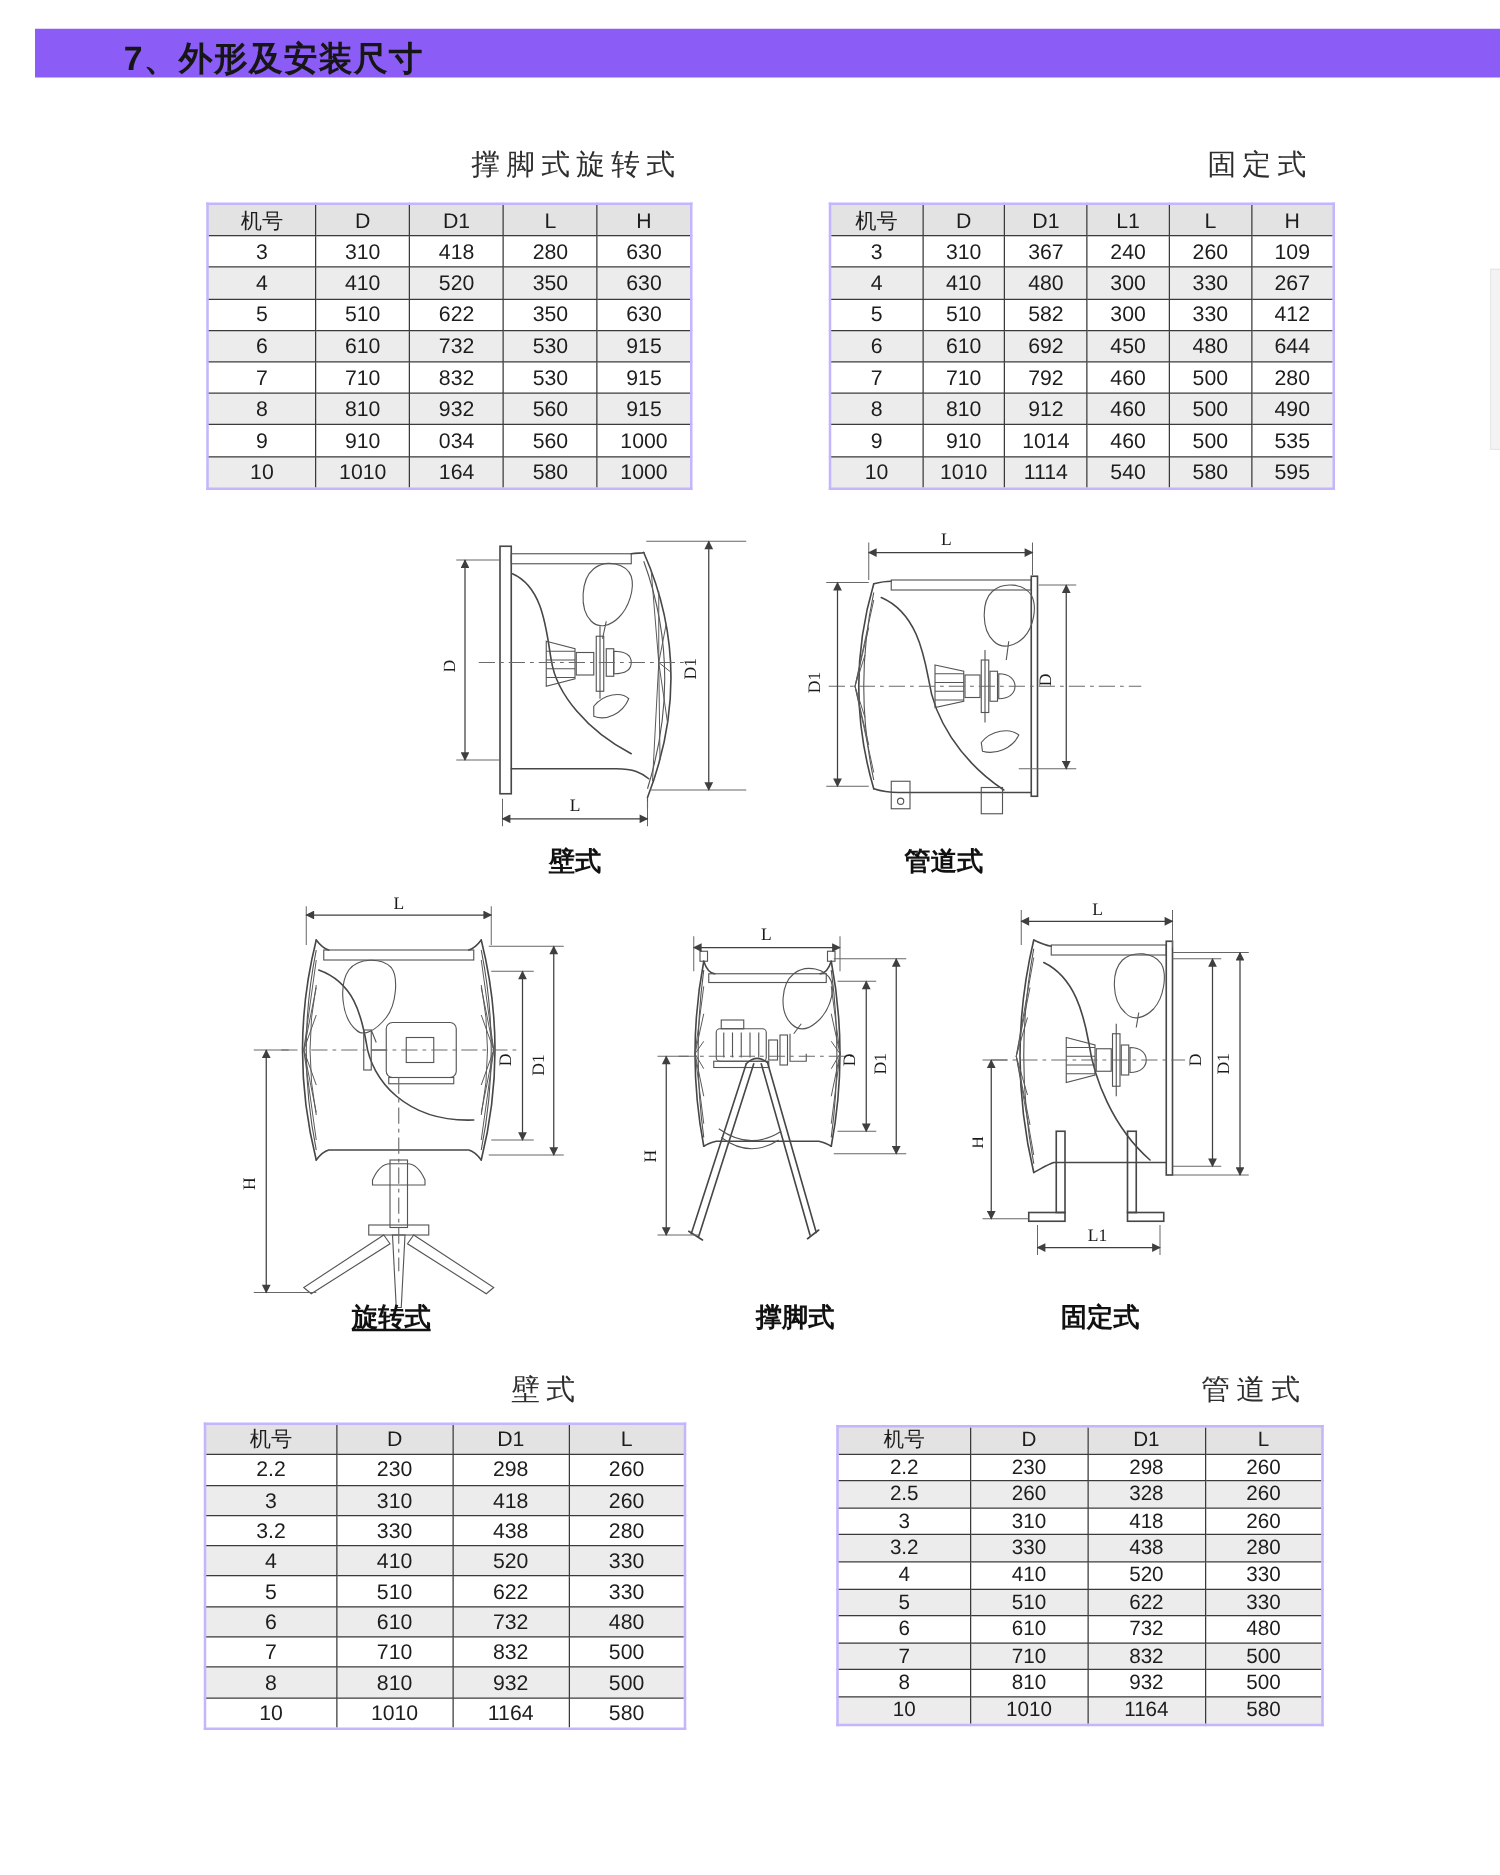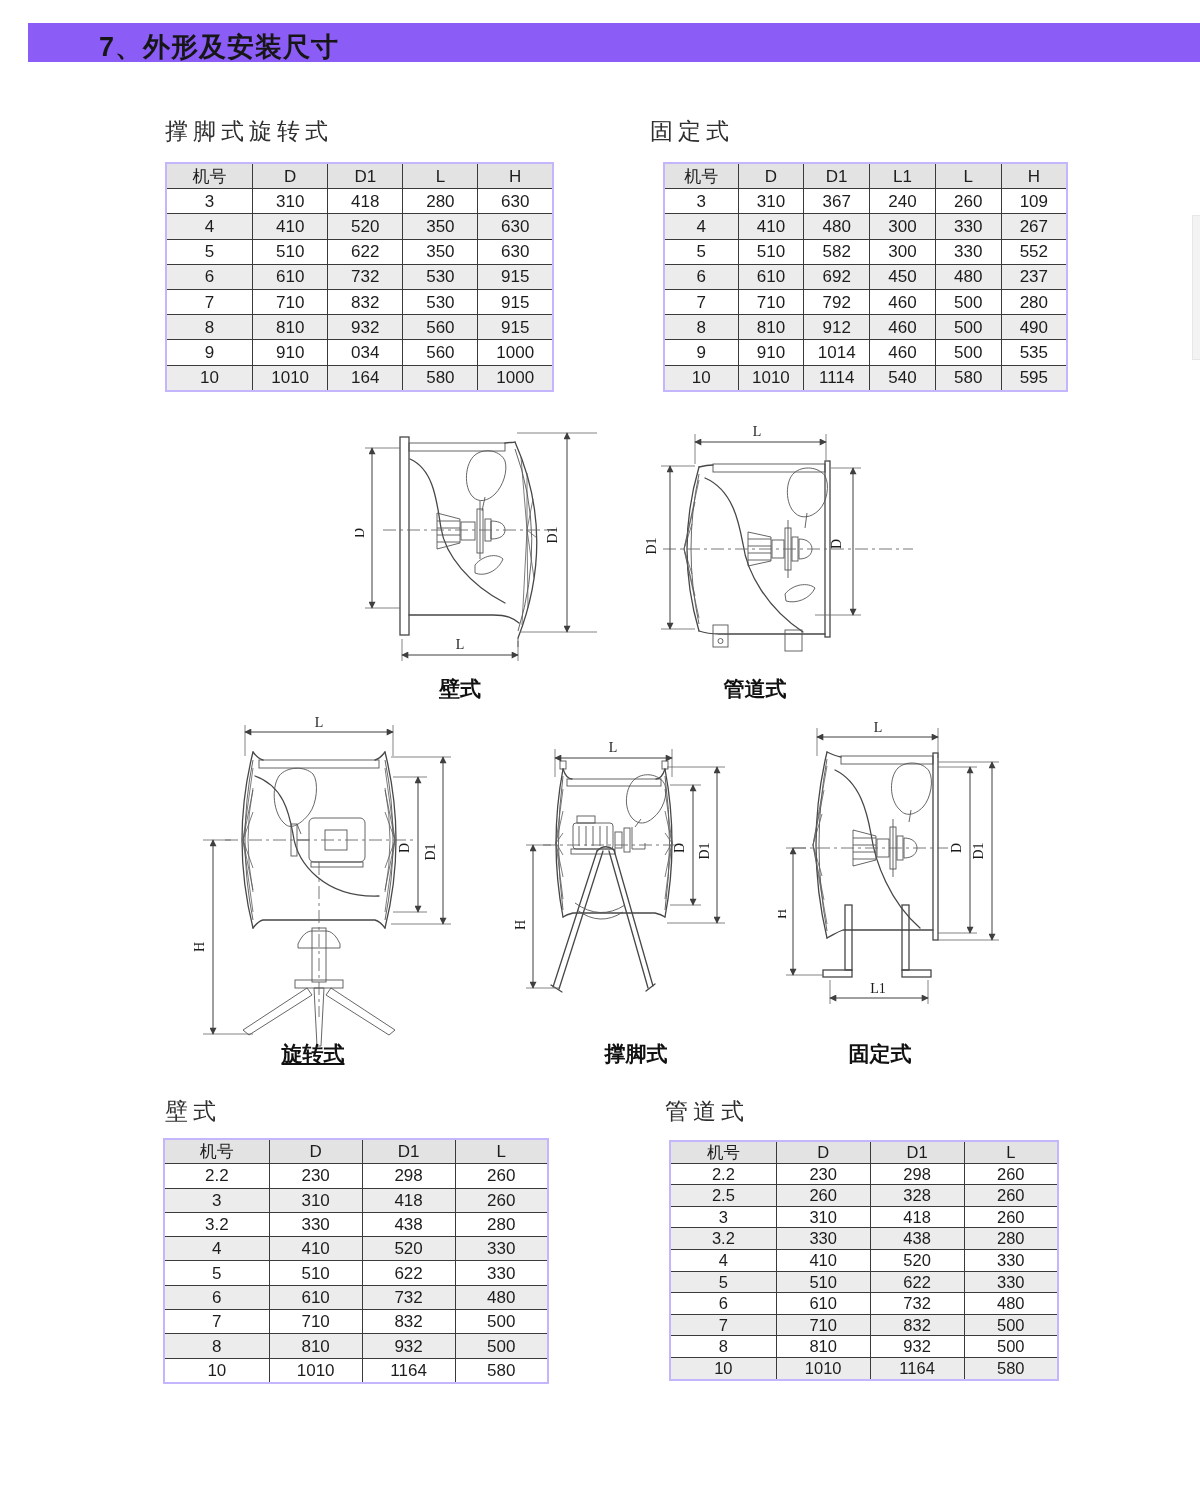--- a/index.html
+++ b/index.html
@@ -4,21 +4,21 @@
 <style>
   html,body{margin:0;padding:0;}
   body{background:#ffffff;font-family:"Liberation Sans",sans-serif;}
   .page{position:relative;width:1200px;height:1500px;background:#fff;overflow:hidden;}
 
   
   .title-bar{position:absolute;left:28px;top:23px;width:1180px;height:39px;background:#8b5cf6;padding-left:40px;}
   .title-bar h1{margin:0;padding:6px 0 0 31px;font-size:27px;font-weight:bold;color:#161616;letter-spacing:1px;font-family:"Liberation Sans",sans-serif;}
 
   
-  .tbl-title{position:absolute;font-family:"DejaVu Serif","Liberation Serif",serif;font-size:23px;color:#2e2e2e;letter-spacing:5px;text-align:left;}
+  .tbl-title{position:absolute;font-family:"DejaVu Serif","Liberation Serif",serif;font-size:23px;color:#2e2e2e;letter-spacing:5px;text-align:right;}
 
   
   .drw-label{position:absolute;width:200px;text-align:center;font-size:21px;font-weight:bold;color:#111;}
 
   
   .dim-table{position:absolute;border-collapse:collapse;table-layout:fixed;text-align:center;color:#1d1d1d;border:2px solid #c4b5fd;}
   .dim-table th,.dim-table td{border:1px solid #3a3a3a;font-weight:normal;padding:0;line-height:1;}
   .dim-table thead th{background:#e3e3e3;}
   .dim-table tbody tr:nth-child(even) td{background:#ececec;}
 
@@ -157,29 +157,29 @@
           <td>300</td>
           <td>330</td>
           <td>267</td>
         </tr>
         <tr>
           <td>5</td>
           <td>510</td>
           <td>582</td>
           <td>300</td>
           <td>330</td>
-          <td>552</td>
+          <td>412</td>
         </tr>
         <tr>
           <td>6</td>
           <td>610</td>
           <td>692</td>
           <td>450</td>
           <td>480</td>
-          <td>237</td>
+          <td>644</td>
         </tr>
         <tr>
           <td>7</td>
           <td>710</td>
           <td>792</td>
           <td>460</td>
           <td>500</td>
           <td>280</td>
         </tr>
         <tr>

